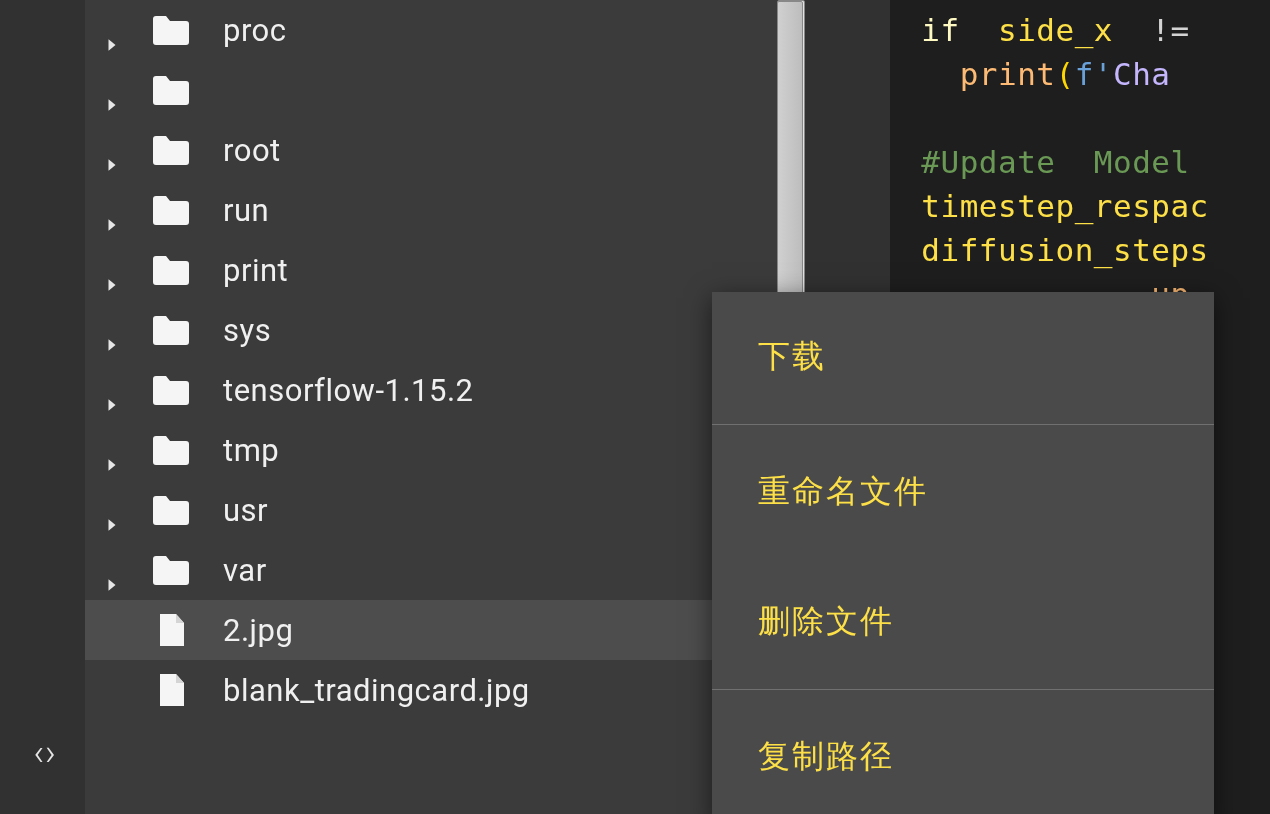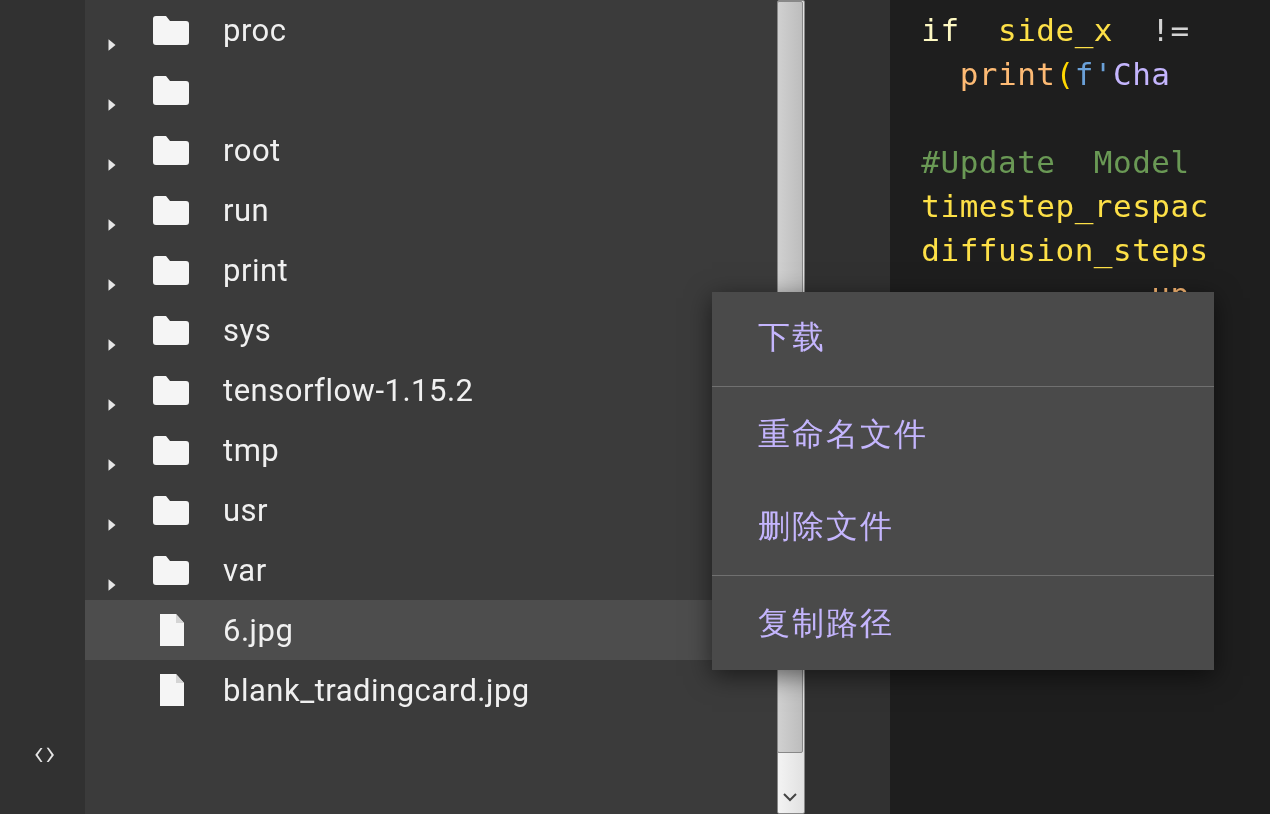--- a/index.html
+++ b/index.html
@@ -140,23 +140,23 @@
     .context-menu {
       position: absolute;
       left: 712px;
       top: 292px;
       width: 502px;
       background: #4a4a4a;
       box-shadow: 0 6px 24px rgba(0,0,0,0.55);
       z-index: 100;
     }
     .menu-item {
-      padding: 24px 46px;
+      padding: 43px 46px;
       font-size: 32px;
-      color: #c4b5fd;
+      color: #fde047;
       cursor: pointer;
       letter-spacing: 2px;
     }
     .menu-divider {
       height: 1px;
       background: #707070;
       margin: 2px 0;
     }
     .gap-strip {
       position:absolute;
@@ -265,21 +265,21 @@
           <span class="tree-label">var</span>
         </div>
         <div class="tree-item selected">
           <span class="chevron hidden"><svg viewBox="0 0 12 12">
               <path d="M3 1 L9 6 L3 11 Z" fill="#e6e6e6"></path>
             </svg></span>
           <span class="file-icon"><svg viewBox="0 0 40 34">
               <path d="M9 1 L25 1 L33 10 L33 33 L9 33 Z" fill="#f5f5f5"></path>
               <path d="M25 1 L25 10 L33 10 Z" fill="#d4d4d4"></path>
             </svg></span>
-          <span class="tree-label">6.jpg</span>
+          <span class="tree-label">2.jpg</span>
         </div>
         <div class="tree-item">
           <span class="chevron hidden"></span>
           <span class="file-icon"><svg viewBox="0 0 40 34">
               <path d="M9 1 L25 1 L33 10 L33 33 L9 33 Z" fill="#f5f5f5"></path>
               <path d="M25 1 L25 10 L33 10 Z" fill="#d4d4d4"></path>
             </svg></span>
           <span class="tree-label">blank_tradingcard.jpg</span>
         </div>
       </div>

